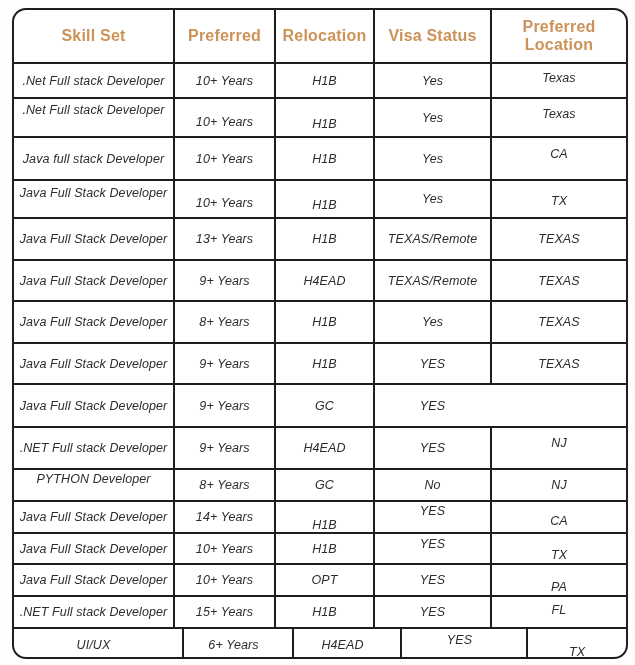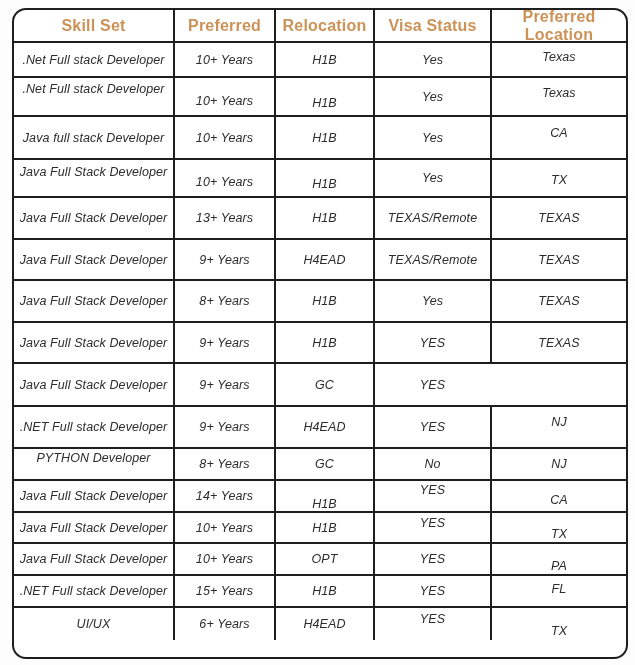--- a/index.html
+++ b/index.html
@@ -25,21 +25,21 @@
     border: 2px solid #1e1e1e;
     border-radius: 14px;
     overflow: hidden;
     background: #ffffff;
   }
   .row {
     display: grid;
     grid-template-columns: 159px 101px 99px 117px 1fr;
   }
   .header-row {
-    height: 31px;
+    height: 52px;
   }
   .body-row {
     box-sizing: border-box;
     border-top: 2px solid #1e1e1e;
     font-style: italic;
   }
   .cell {
     display: flex;
     align-items: center;
     justify-content: center;
@@ -332,21 +332,21 @@
           <div class="cell">
             <span>H1B</span>
           </div>
           <div class="cell">
             <span>YES</span>
           </div>
           <div class="cell">
             <span style="transform: translateY(-8px); margin-top: 12px;">FL</span>
           </div>
         </div>
-        <div class="row body-row" style="height: 34px;">
+        <div class="row body-row" style="height: 34px; gap: 9px;">
           <div class="cell">
             <span>UI/UX</span>
           </div>
           <div class="cell">
             <span>6+ Years</span>
           </div>
           <div class="cell">
             <span>H4EAD</span>
           </div>
           <div class="cell">

